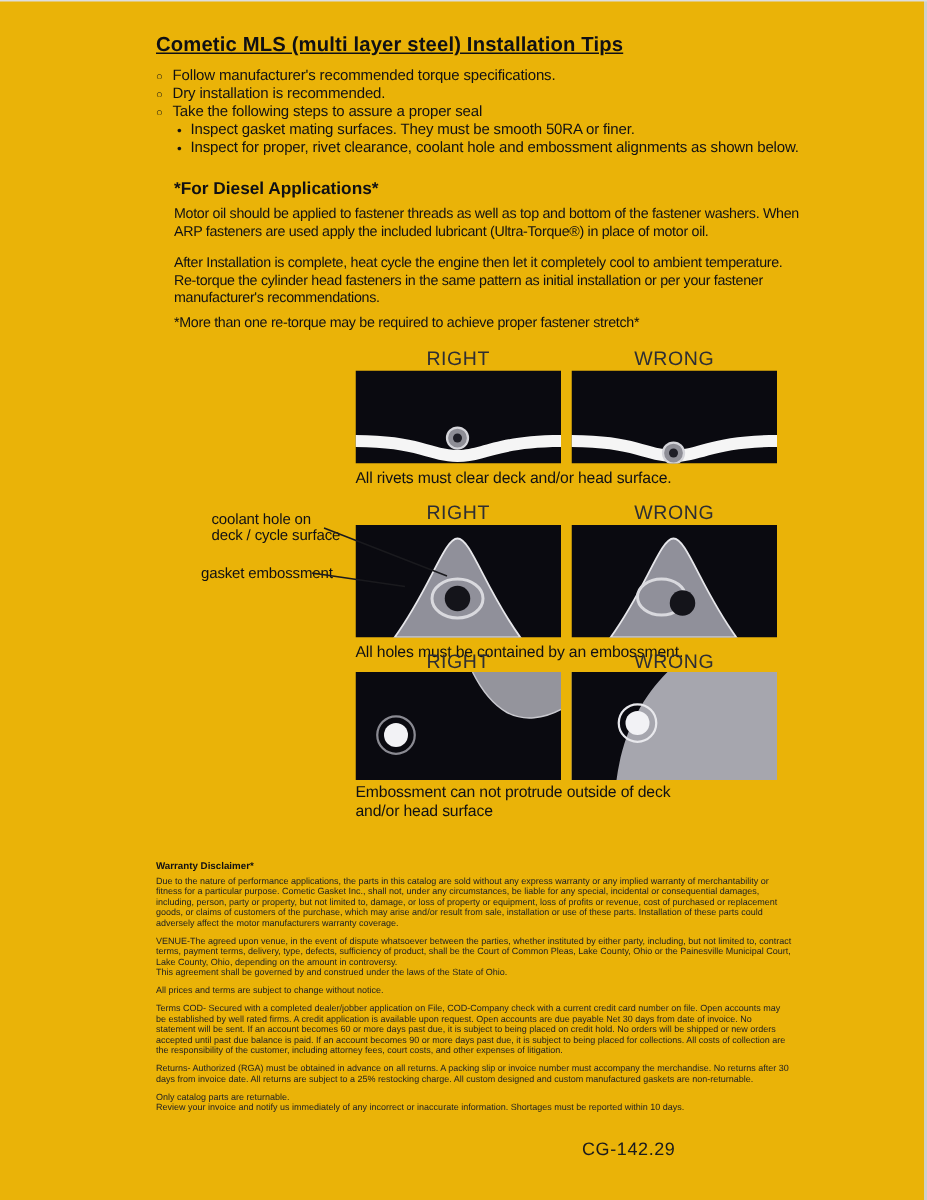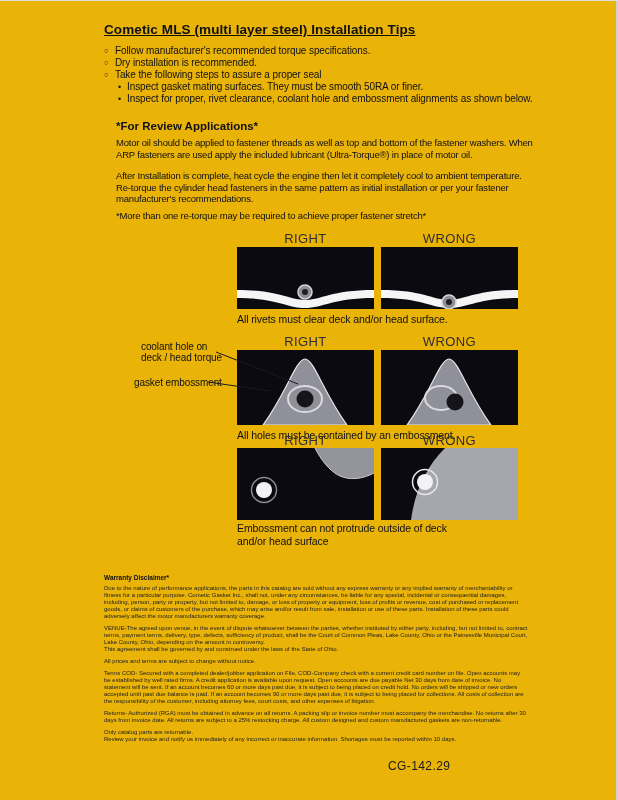--- a/index.html
+++ b/index.html
@@ -66,21 +66,21 @@
     <div class="b-row sub">
       <span class="b-mark">•</span>
       <span class="b-text">Inspect gasket mating surfaces.  They must be smooth 50RA or finer.</span>
     </div>
     <div class="b-row sub">
       <span class="b-mark">•</span>
       <span class="b-text">Inspect for proper, rivet clearance, coolant hole and embossment alignments as shown below.</span>
     </div>
   </div>
 
-  <div class="diesel-heading">*For Review Applications*</div>
+  <div class="diesel-heading">*For Diesel Applications*</div>
   <div class="body-para para1">Motor oil should be applied to fastener threads as well as top and bottom of the fastener washers. When ARP fasteners are used apply the included lubricant (Ultra-Torque®) in place of motor oil.</div>
   <div class="body-para para2">After Installation is complete, heat cycle the engine then let it completely cool to ambient temperature. Re-torque the cylinder head fasteners in the same pattern as initial installation or per your fastener manufacturer's recommendations.</div>
   <div class="note">*More than one re-torque may be required to achieve proper fastener stretch*</div>
 
   <div class="col-label" style="left:237px; top:231px;">RIGHT</div>
   <div class="col-label" style="left:381px; top:231px;">WRONG</div>
 
   <div class="panel" style="left:237px; top:247px; height:62px;">
     <svg viewBox="0 0 137 62">
       <rect width="137" height="62" fill="#0a0a10"></rect>
@@ -97,21 +97,21 @@
       <circle cx="68" cy="55" r="3" fill="#1e1e26"></circle>
     </svg>
   </div>
   <div class="caption" style="top:313px;">All rivets must clear deck and/or head surface.</div>
 
   <div class="col-label" style="left:237px; top:334px;">RIGHT</div>
   <div class="col-label" style="left:381px; top:334px;">WRONG</div>
 
   <div class="diag-label lbl-coolant">
     <div>coolant hole on</div>
-    <div>deck / head torque</div>
+    <div>deck / cycle surface</div>
   </div>
   <div class="diag-label lbl-emboss">gasket embossment</div>
 
   <div class="panel" style="left:237px; top:350px; height:75px;">
     <svg viewBox="0 0 137 75">
       <rect width="137" height="75" fill="#0a0a10"></rect>
       <path d="M26,75 C50,42 59,9 68,9 C77,9 86,42 110,75 Z" fill="#90909a" stroke="#e6e6ea" stroke-width="1.2"></path>
       <ellipse cx="68" cy="49" rx="17" ry="13" fill="none" stroke="#d9d9de" stroke-width="2"></ellipse>
       <circle cx="68" cy="49" r="8.5" fill="#14141a"></circle>
     </svg>

